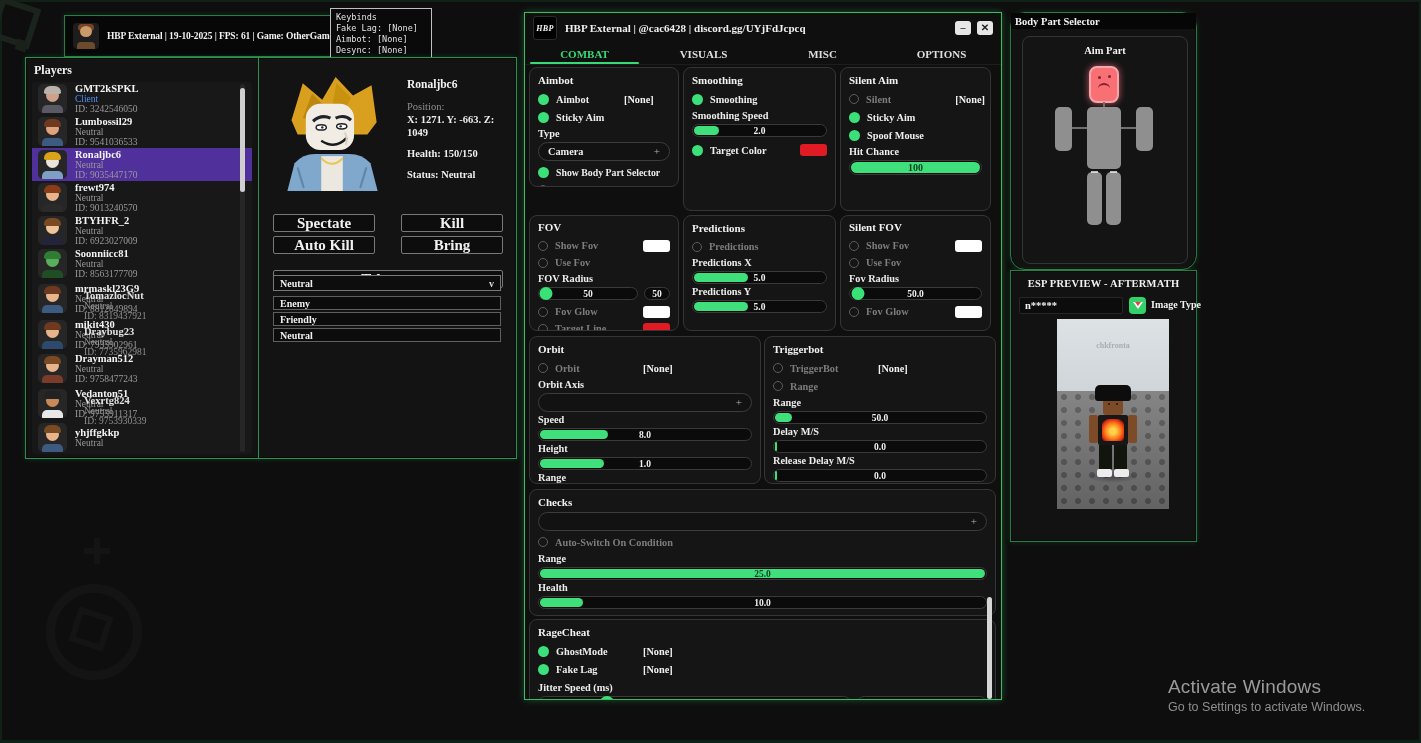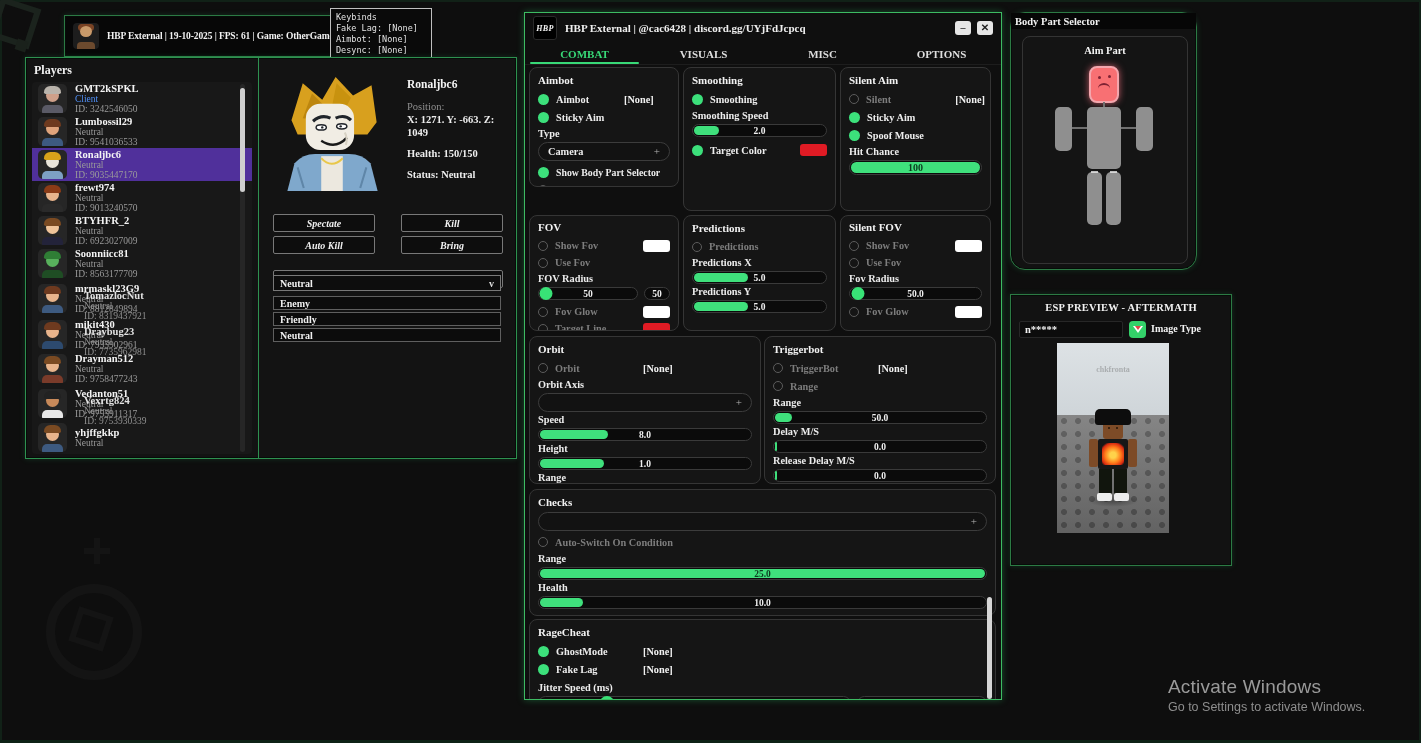--- a/index.html
+++ b/index.html
@@ -50,21 +50,21 @@
   .pghost{position:absolute;left:52px;top:10px;opacity:.92;pointer-events:none;}
   
   .pd-col{position:absolute;left:233px;top:0;right:0;bottom:0;}
   .pd-av{position:absolute;left:14px;top:15px;width:118px;height:118px;}
   .pd-info{position:absolute;left:148px;top:20px;line-height:13px;}
   .pd-name{font-size:11.5px;font-weight:bold;color:#f4f4f4;margin-bottom:9px;}
   .pd-gray{font-size:10.5px;color:#8f8f8f;}
   .pd-val{font-size:10.5px;font-weight:bold;color:#ededed;margin-bottom:8px;}
   .pd-btns{position:absolute;left:14px;top:156px;width:230px;display:grid;grid-template-columns:1fr 1fr;gap:4px 26px;}
   .btn{height:16px;border:1px solid #787878;background:#0d0d0d;border-radius:2px;display:flex;align-items:center;justify-content:center;
-       font-size:10px;font-weight:bold;color:#f0f0f0;font-style:italic;}
+       font-size:15px;font-weight:bold;color:#f0f0f0;}
   .btn.wide{grid-column:1 / span 2;}
   .tdd{position:absolute;left:14px;top:217px;width:228px;height:16px;border:1px solid #787878;background:#0d0d0d;display:flex;align-items:center;padding:0 6px;box-sizing:border-box;}
   .tdd .v{font-size:10px;font-weight:bold;color:#f0f0f0;}
   .tdd .a{margin-left:auto;font-size:10px;font-weight:bold;color:#dcdcdc;}
   .opt{position:absolute;left:14px;width:228px;height:14px;border:1px solid #5f5f5f;background:#0c0c0c;display:flex;align-items:center;padding:0 6px;box-sizing:border-box;
        font-size:10px;font-weight:bold;color:#f0f0f0;}
   
   .mwin{left:524px;top:12px;width:478px;height:688px;background:#0f0f0f;border:1px solid #3dbb62;
         box-shadow:0 0 7px rgba(50,210,110,.35);overflow:hidden;}
   .titlebar{position:absolute;left:0;top:0;width:100%;height:30px;display:flex;align-items:center;gap:8px;padding:0 8px;box-sizing:border-box;}
@@ -128,21 +128,21 @@
   .part.arm-l{left:16px;top:42px;width:17px;height:44px;}
   .part.arm-r{left:97px;top:42px;width:17px;height:44px;}
   .part.leg-l{left:48px;top:107px;width:15px;height:53px;}
   .part.leg-r{left:67px;top:107px;width:15px;height:53px;}
   .conn{position:absolute;background:#6f6f6f;}
   .conn.cl{left:33px;top:62px;width:15px;height:2px;}
   .conn.cr{left:82px;top:62px;width:15px;height:2px;}
   .conn.cv{left:64px;top:37px;width:2px;height:6px;}
   .dash{position:absolute;width:7px;height:2px;background:#e8e8e8;opacity:.8;}
   
-  .esp{left:1010px;top:294px;width:222px;height:272px;}
+  .esp{left:1010px;top:270px;width:187px;height:272px;}
   .esp-title{position:absolute;left:0;top:7px;width:100%;text-align:center;font-size:10.5px;font-weight:bold;color:#f2f2f2;letter-spacing:.2px;}
   .esp-input{position:absolute;left:8px;top:26px;width:104px;height:17px;background:#0c0c0c;border:1px solid #272727;border-radius:2px;
              color:#f2f2f2;font-size:10.5px;font-weight:bold;font-family:"Liberation Serif",serif;padding:0 5px;box-sizing:border-box;}
   .esp-dd{position:absolute;left:118px;top:26px;width:17px;height:17px;background:#33d169;border-radius:4px;display:flex;align-items:center;justify-content:center;}
   .tri{width:0;height:0;border-left:5px solid transparent;border-right:5px solid transparent;border-top:7px solid #fff;position:relative;}
   .tri:after{content:"";position:absolute;left:-3px;top:-7px;width:0;height:0;border-left:3px solid transparent;border-right:3px solid transparent;border-top:4px solid #e04444;}
   .esp-lab{position:absolute;left:140px;top:28px;font-size:10px;font-weight:bold;color:#f2f2f2;white-space:nowrap;}
   .esp-img{position:absolute;left:38px;top:48px;width:112px;height:190px;overflow:hidden;background:#f9a8d4;margin-left:8px;}
   .esp-sky{position:absolute;left:0;top:0;width:100%;height:72px;background:linear-gradient(#dde2e5,#cfd5d9);}
   .esp-wm{position:absolute;left:0;top:22px;width:100%;text-align:center;font-size:8px;font-weight:bold;color:rgba(95,95,95,.38);}

